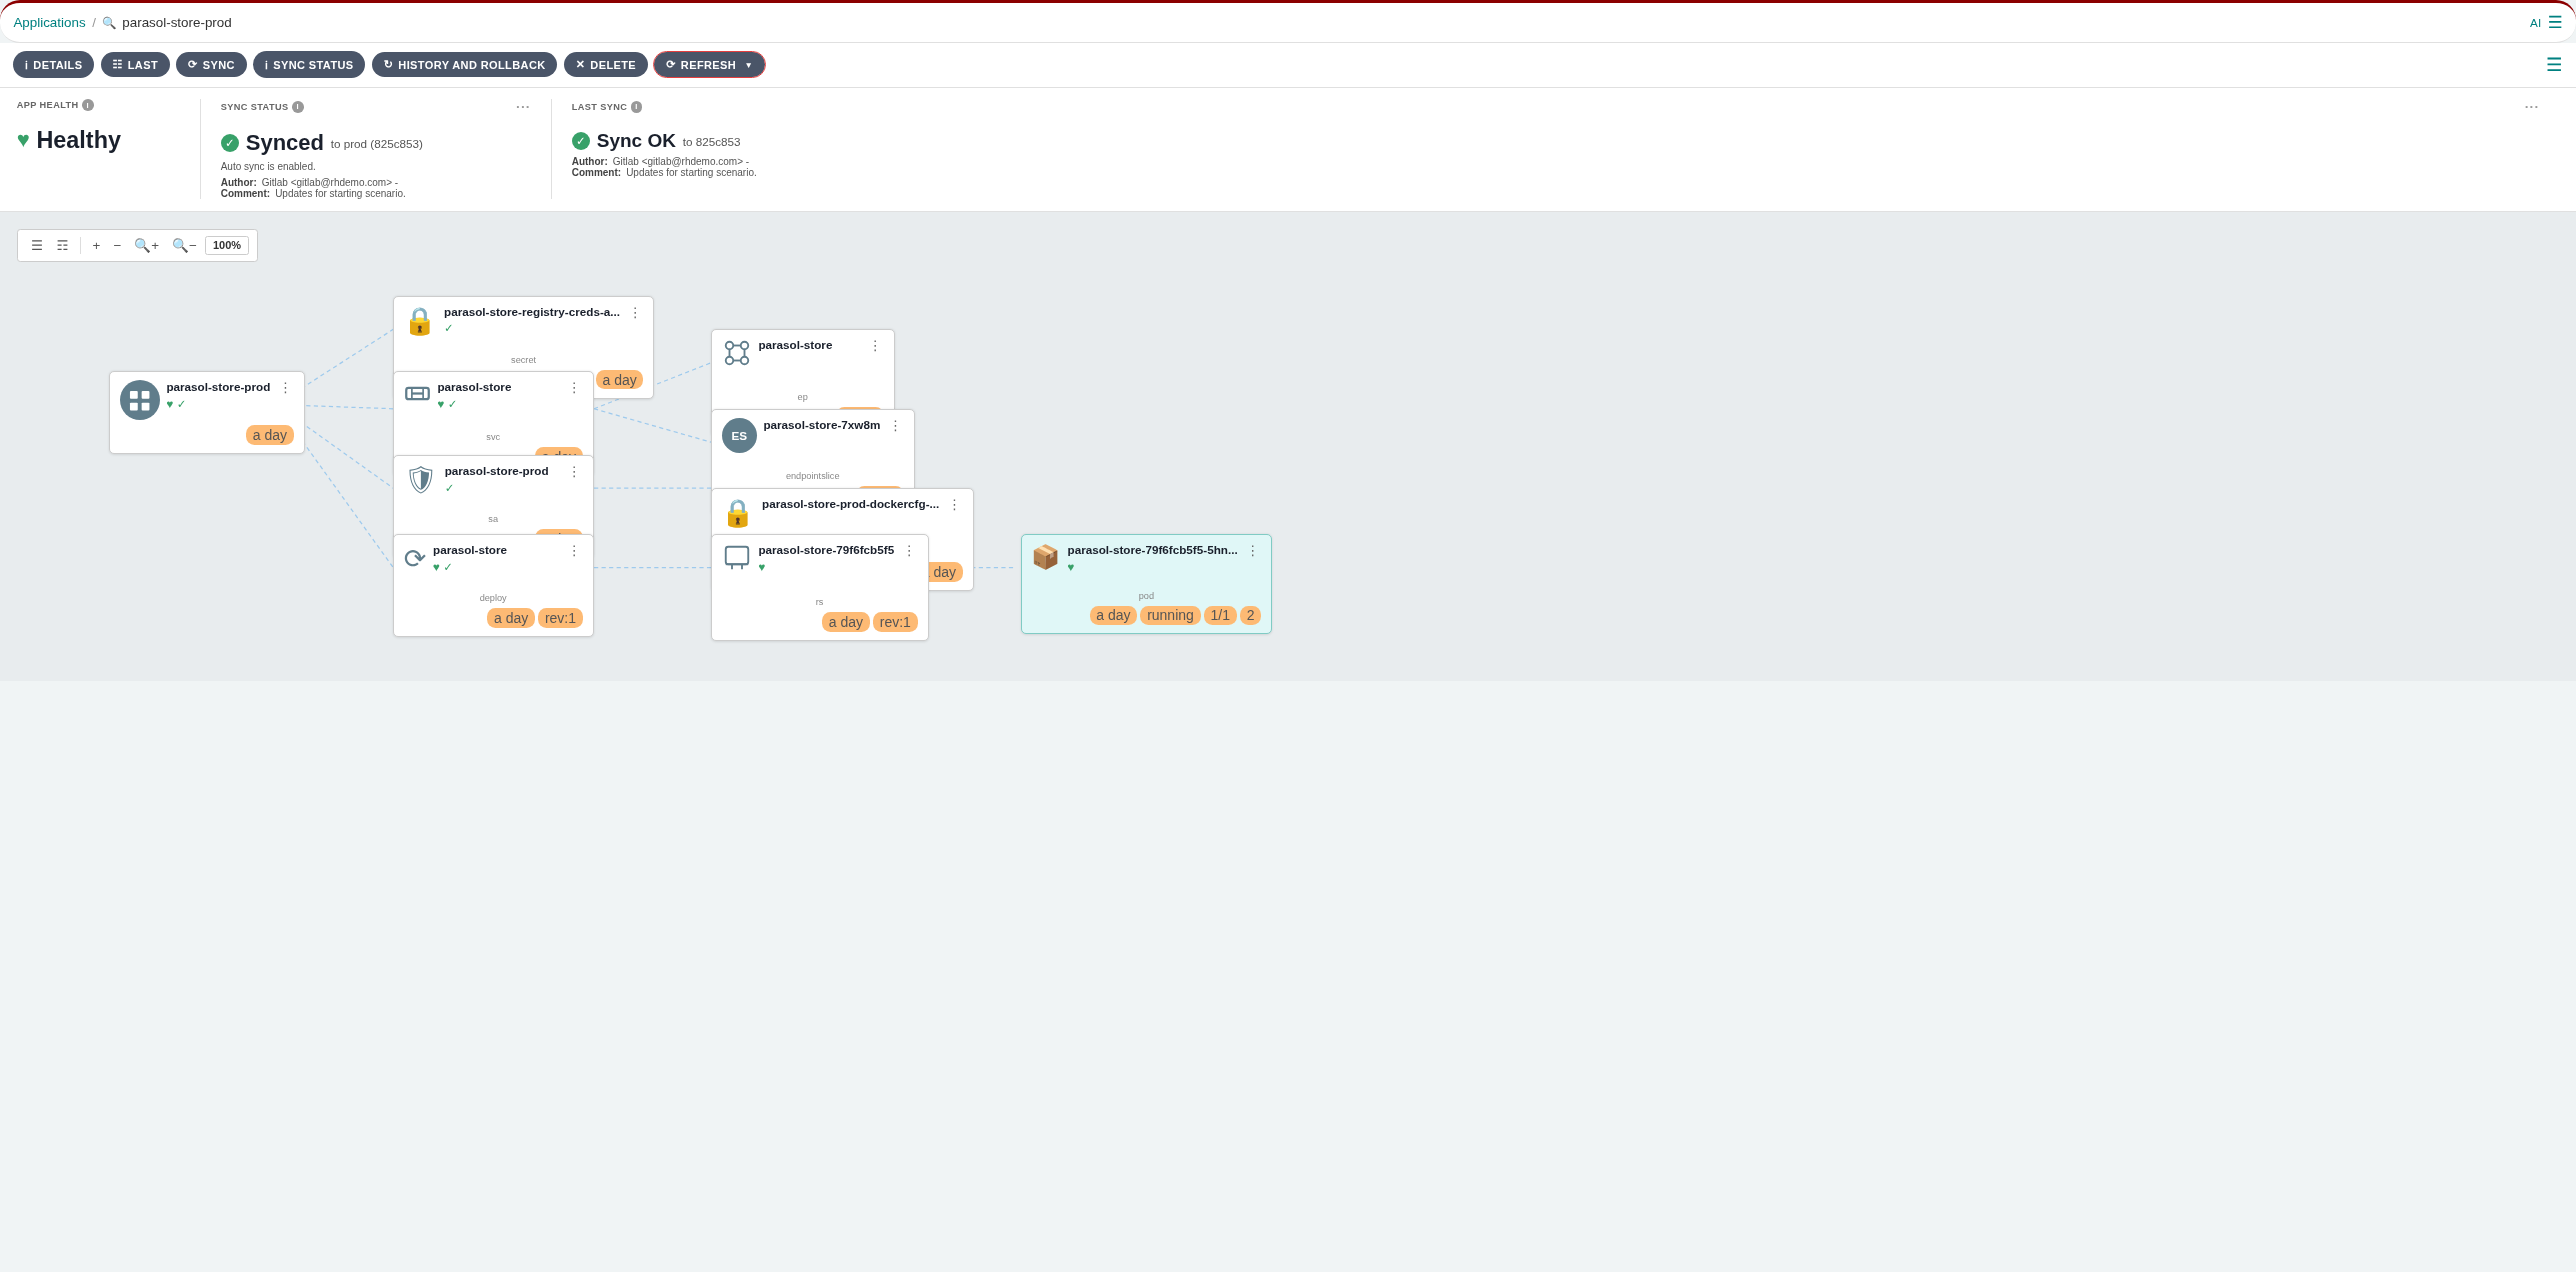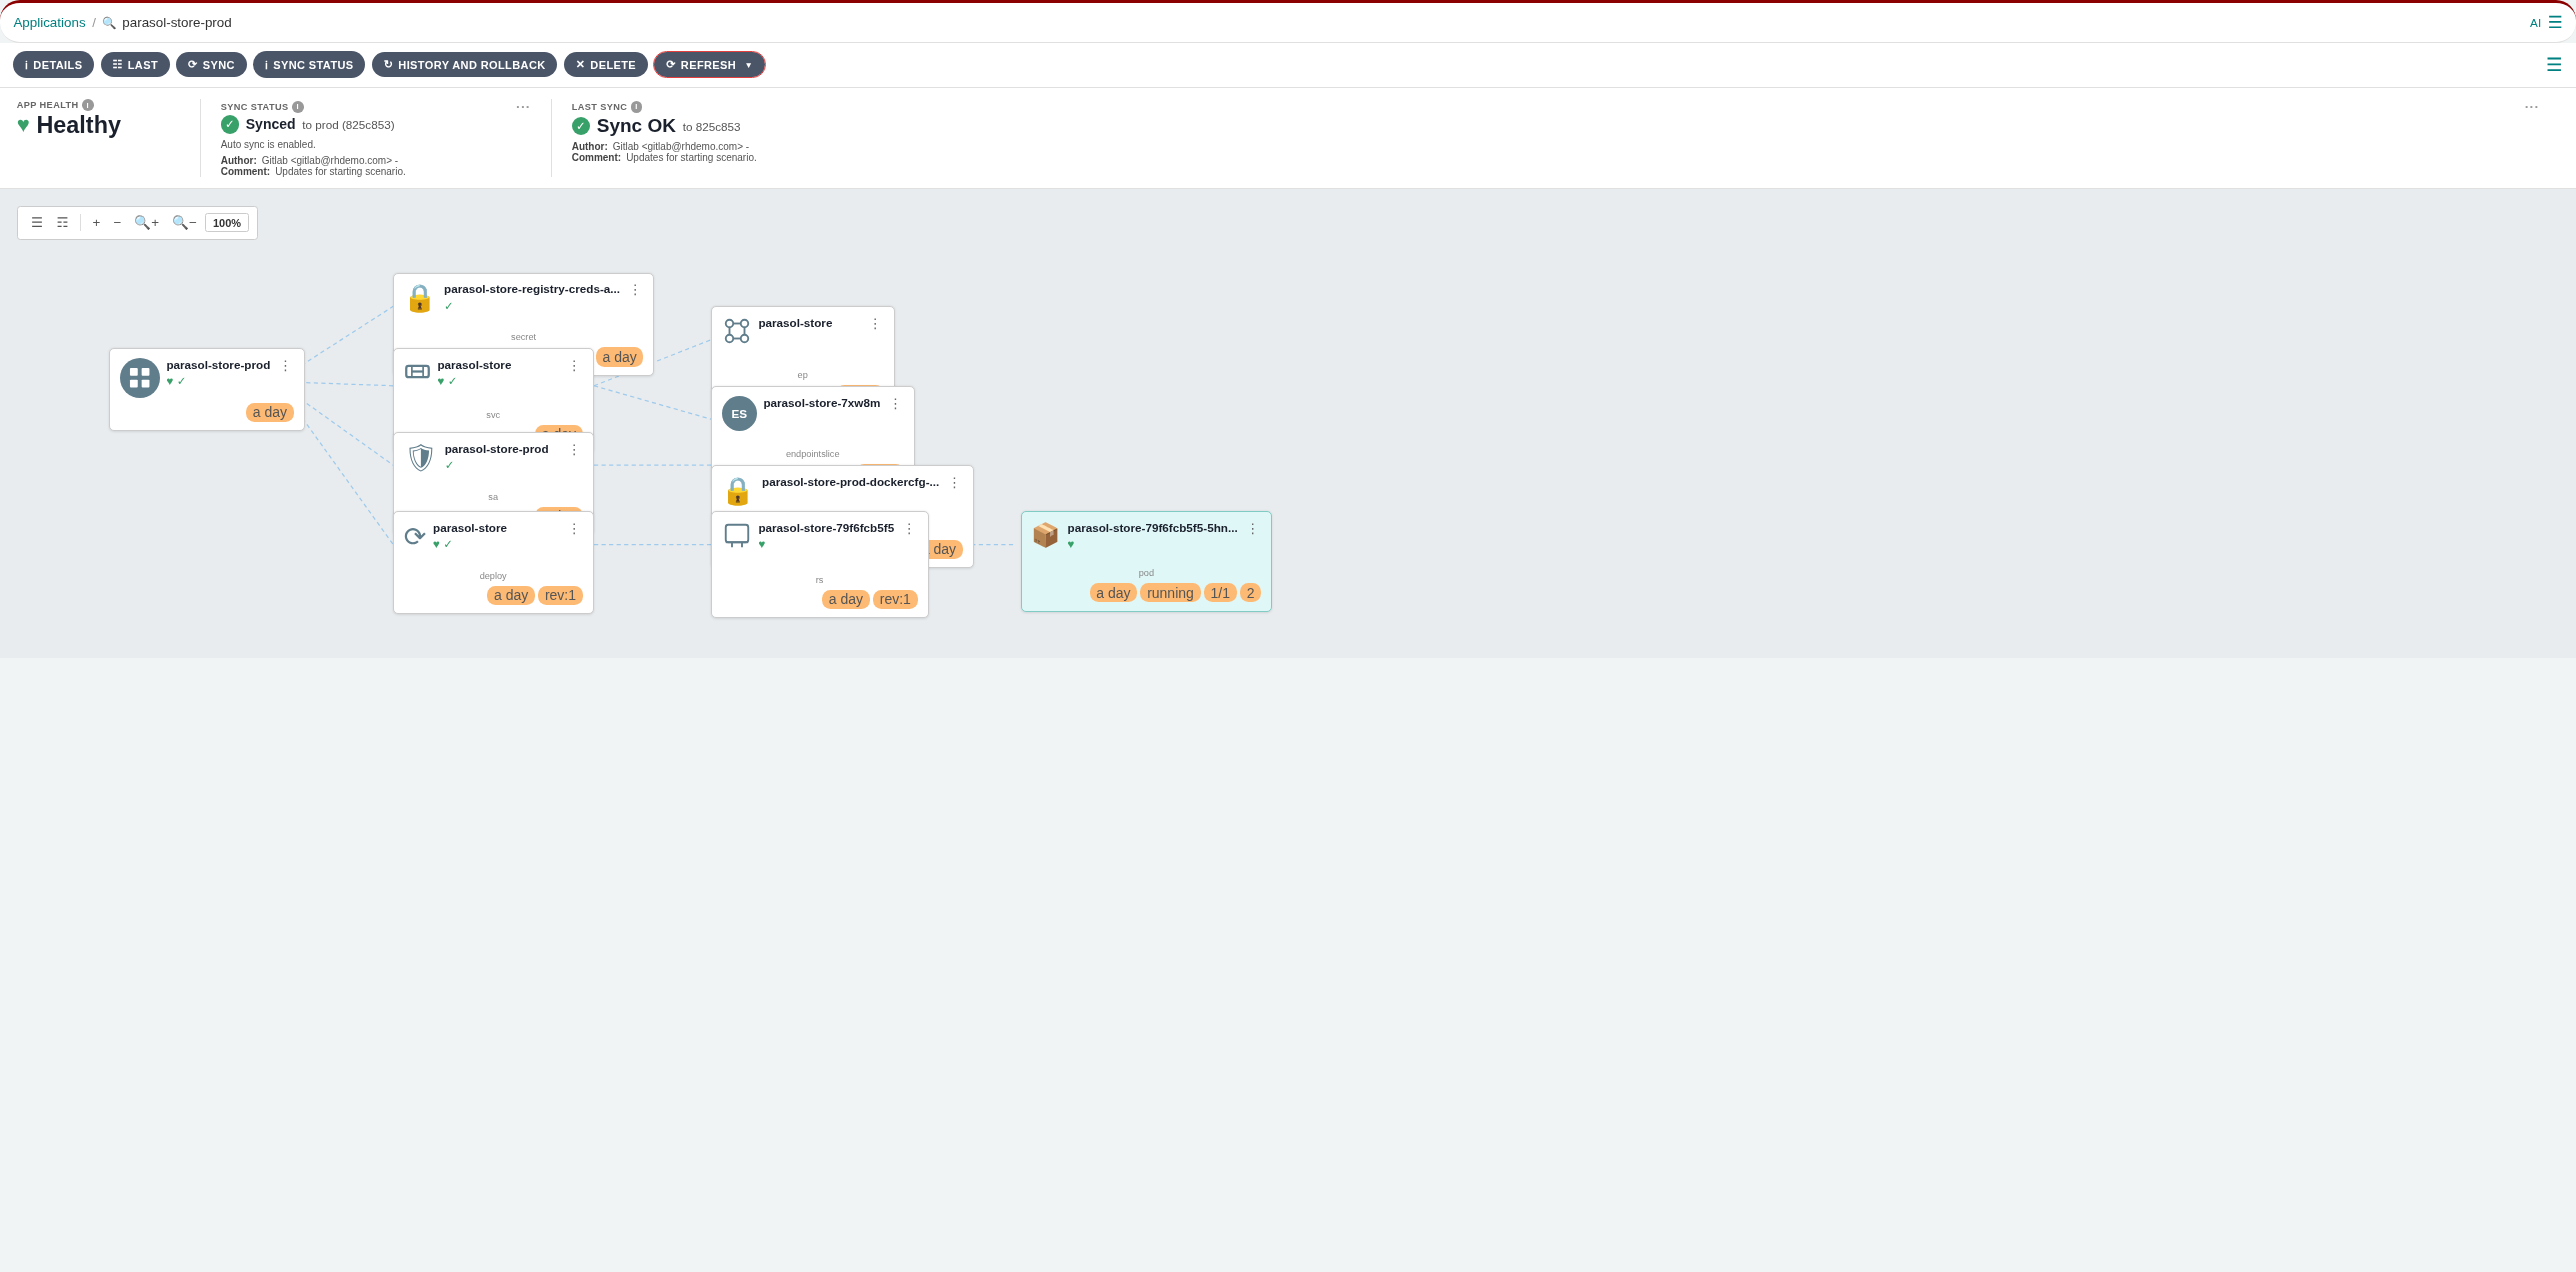--- a/index.html
+++ b/index.html
@@ -78,21 +78,21 @@
     .status-panel:last-child { border-right: none; }
     .panel-header {
       font-size: 9.2px;
       font-weight: 700;
       color: #666;
       letter-spacing: 0.4px;
       text-transform: uppercase;
       display: flex;
       align-items: center;
       gap: 3.3px;
-      margin-bottom: 1px;
+      margin-bottom: 16px;
     }
     .panel-header-right {
       margin-left: auto;
       color: #999;
       font-size: 13.4px;
       cursor: pointer;
     }
     .info-circle { 
       display: inline-flex; align-items: center; justify-content: center;
       width: 11.7px; height: 11.7px; border-radius: 50%; background: #999; color: #fff; font-size: 7.5px; font-weight: bold;
@@ -107,21 +107,21 @@
     .sync-status-row {
       display: flex;
       align-items: center;
       gap: 6.7px;
       margin-bottom: 5px;
     }
     .green-check-circle {
       display: inline-flex; align-items: center; justify-content: center;
       width: 18.4px; height: 18.4px; border-radius: 50%; background: #38a169; color: #fff; font-size: 11.7px;
     }
-    .synced-text { font-size: 14px; font-weight: 600; color: #1a202c; }
+    .synced-text { font-size: 22px; font-weight: 600; color: #1a202c; }
     .to-prod { font-size: 11.7px; color: #555; }
     .auto-sync { font-size: 10px; color: #555; margin-bottom: 5px; }
     .meta-row { font-size: 10px; color: #555; display: flex; gap: 5px; }
     .meta-label { font-weight: 600; color: #444; }
     .last-sync-big { font-size: 19px; font-weight: 600; color: #1a202c; }
     .sync-ok-row {
       display: flex;
       align-items: center;
       gap: 6.7px;
       margin-bottom: 3.3px;

